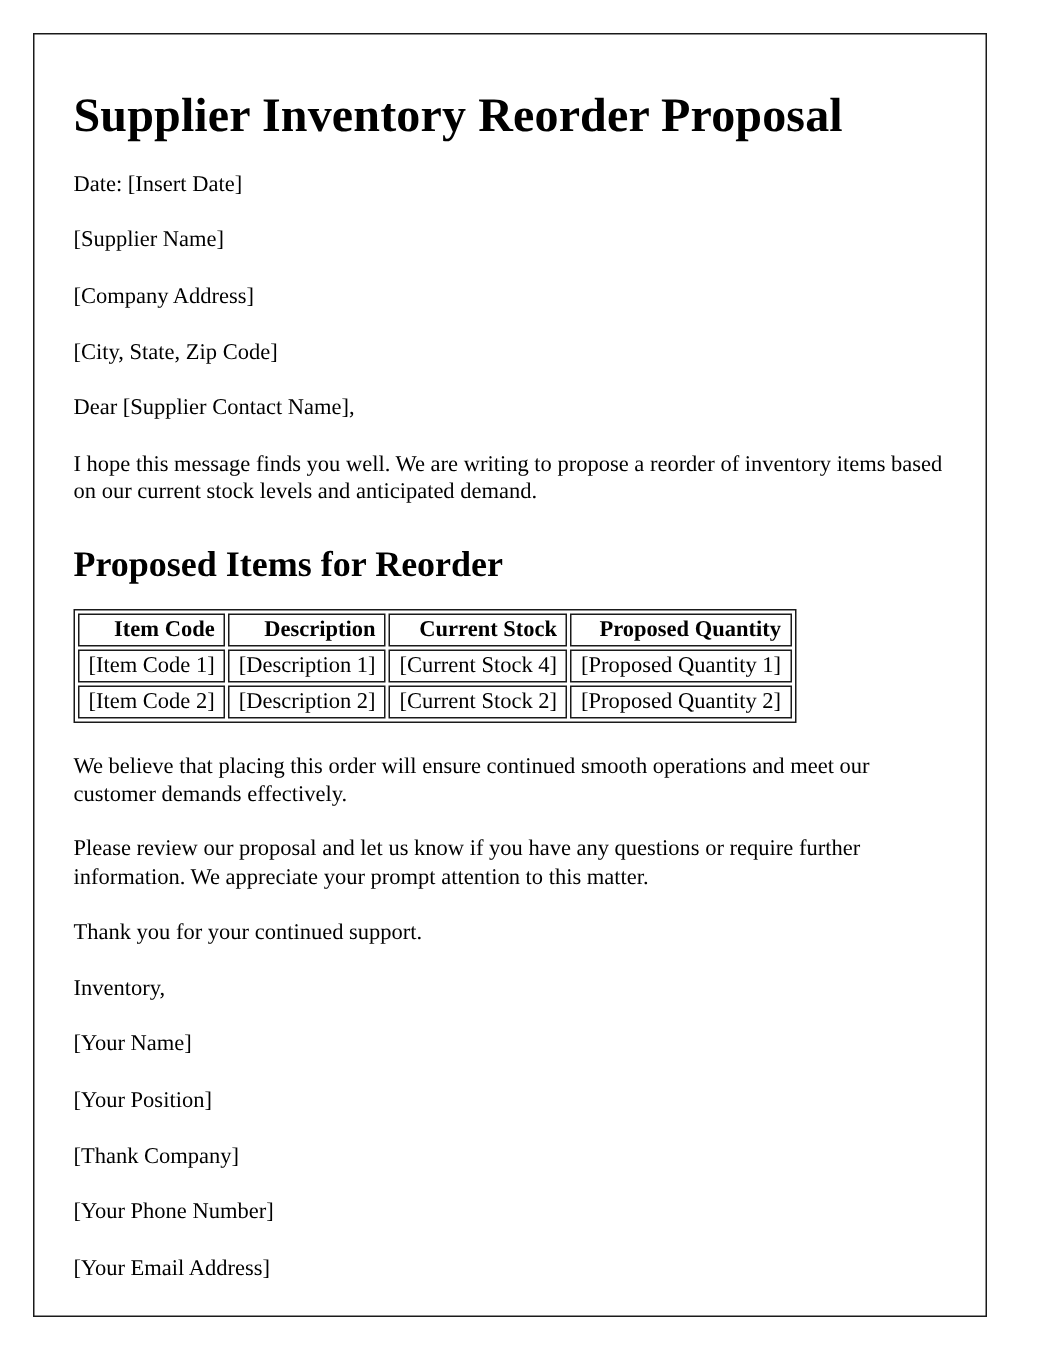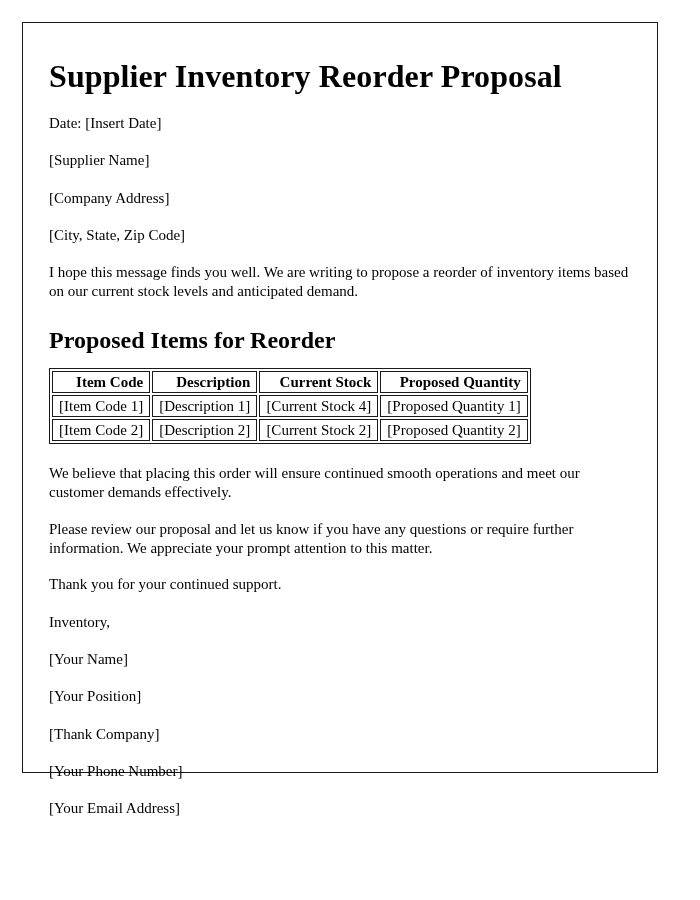--- a/index.html
+++ b/index.html
@@ -12,21 +12,21 @@
     height: 900px;
     font-family: "Liberation Serif", "DejaVu Serif", serif;
     color: #000000;
     overflow: hidden;
   }
   .page {
     position: absolute;
     left: 22px;
     top: 22px;
     width: 636px;
-    height: 751px;
+    height: 856px;
     border: 1px solid #1a1a1a;
     box-sizing: border-box;
     background: #ffffff;
   }
   .page-inner {
     padding: 26px 26px 0 26px;
   }
   h1.doc-title {
     font-size: 32px;
     font-weight: bold;
@@ -83,20 +83,21 @@
     <h1 class="doc-title">Supplier Inventory Reorder Proposal</h1>
 
     <p class="line">Date: [Insert Date]</p>
 
     <p class="line">[Supplier Name]</p>
 
     <p class="line">[Company Address]</p>
 
     <p class="line">[City, State, Zip Code]</p>
 
+    <p class="line">Dear [Supplier Contact Name],</p>
 
     <p class="para">I hope this message finds you well. We are writing to propose a reorder of inventory items based on our current stock levels and anticipated demand.</p>
 
     <h2 class="section-heading">Proposed Items for Reorder</h2>
 
     <table class="items-table">
       <thead>
         <tr>
           <th>Item Code</th>
           <th>Description</th>

